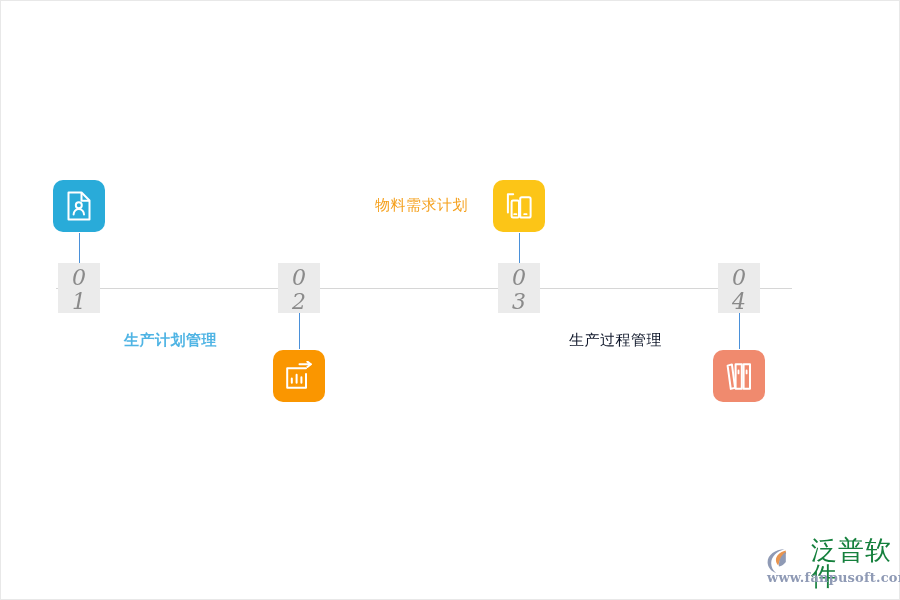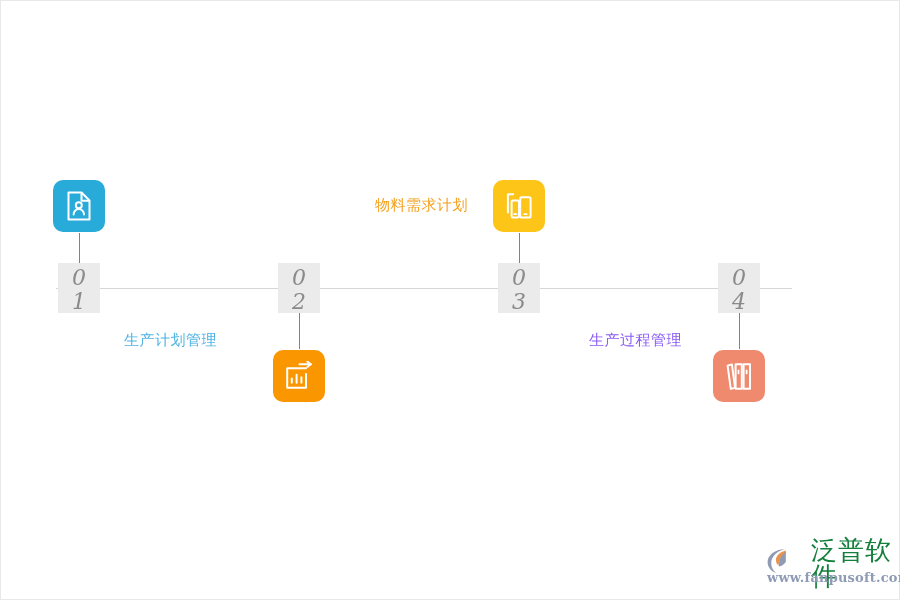--- a/index.html
+++ b/index.html
@@ -91,23 +91,23 @@
   #icon-tile-4 { left:712px; top:349px; background:#f08a6e; }
   .icon-tile svg { display:block; }
 
   
   .step-label {
     position:absolute;
     font-size:15px;
     white-space:nowrap;
     letter-spacing:0.5px;
   }
-  #step-label-1 { left:123px; top:330px; color:#4fb4e4; }
+  #step-label-1 { left:123px; top:330px; color:#4fb4e4;font-weight:bold; }
   #step-label-2 { left:337px; top:195px; color:#f5a11e;margin-left:37px; }
-  #step-label-3 { left:588px; top:330px; color:#8b5cf6; }
+  #step-label-3 { left:568px; top:330px; color:#0f172a; }
 
   
   #watermark {
     position:absolute;
     left:762px; top:536px;
     width:130px; height:52px;
   }
   #watermark-row {
     position:absolute;
     left:0; top:0;

